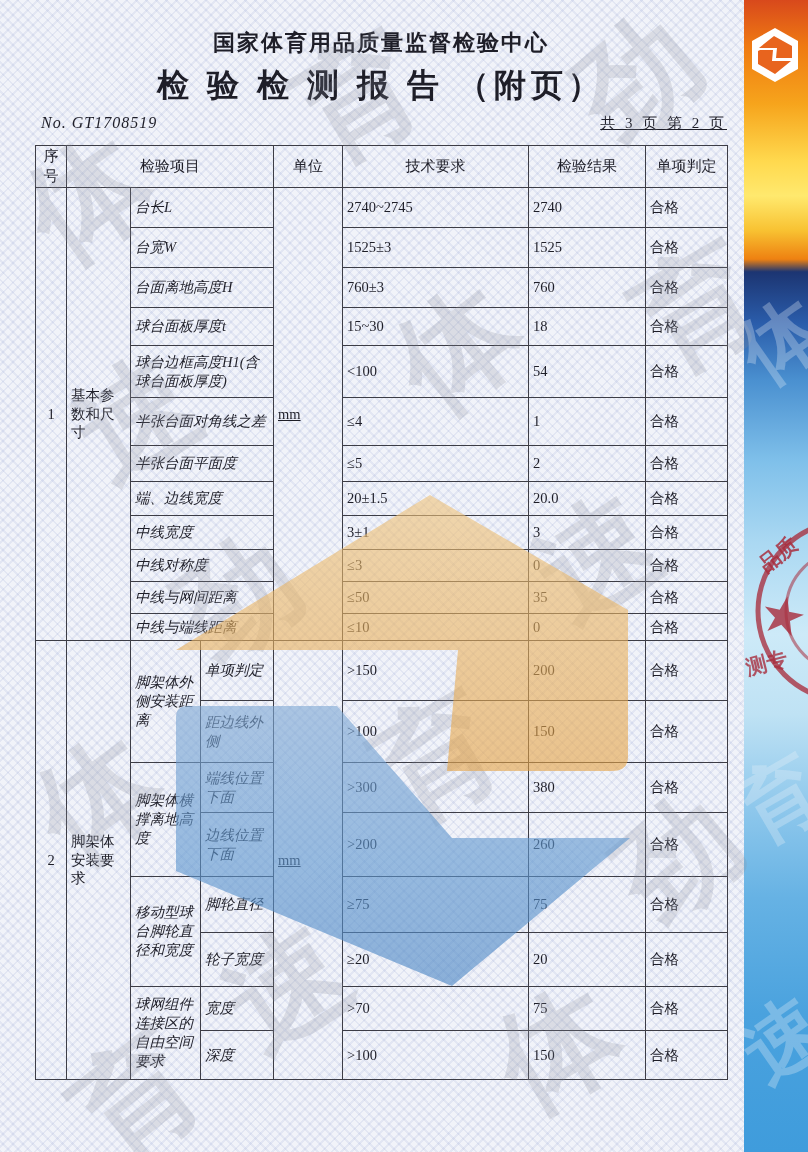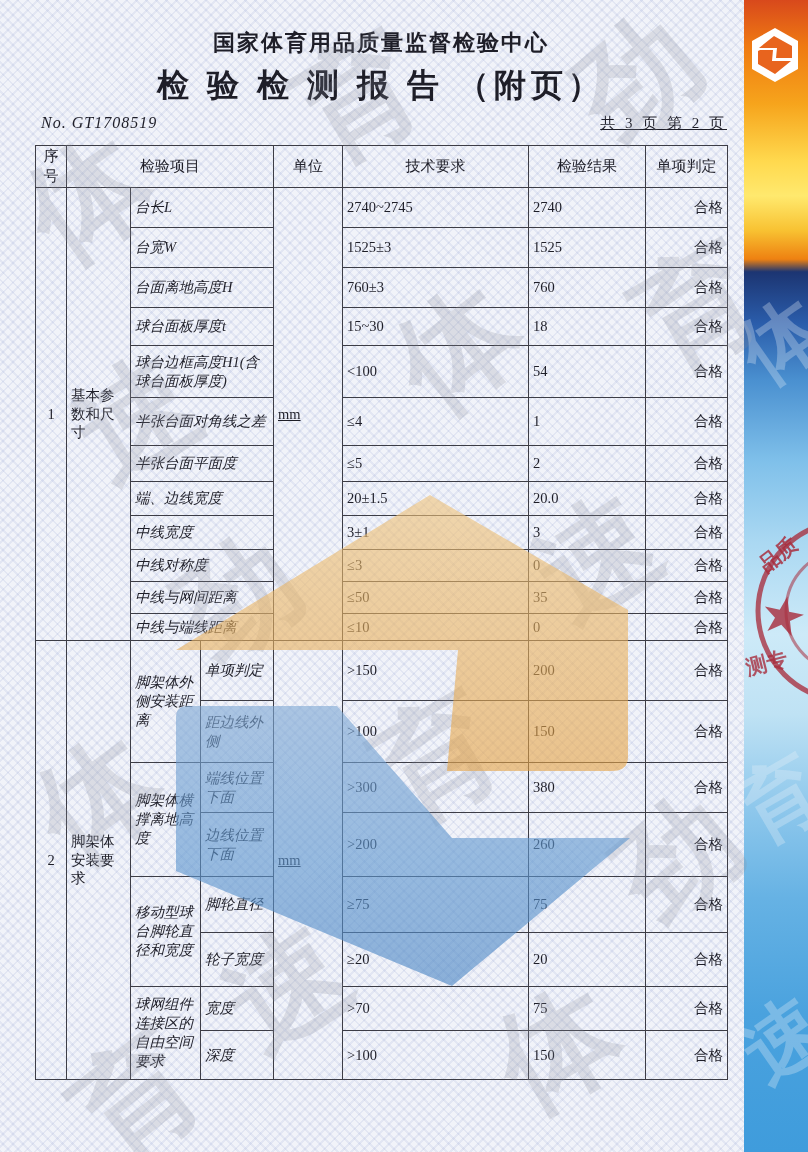--- a/index.html
+++ b/index.html
@@ -39,21 +39,21 @@
     line-height:1.3;padding:1px 4px;vertical-align:middle;color:#1e1e28;
     overflow:hidden;
   }
   table.report th{text-align:center;font-size:15px;}
   td.seq{text-align:center;}
   td.gname{padding:2px 3px;line-height:1.55;}
   td.item,td.subitem{padding-left:5px;font-style:italic;}
   td.unit{padding-left:4px;text-decoration:underline;}
   td.req{padding-left:9px;}
   td.res{padding-left:7px;}
-  td.judge{padding-left:9px;text-align:right;}
+  td.judge{padding-left:9px;}
   
   #wm-layer{position:absolute;inset:0;z-index:2;pointer-events:none;}
   .wm{position:absolute;font-weight:bold;color:rgba(138,143,155,0.22);
     font-size:118px;line-height:1;user-select:none;}
   .wm.s{font-size:80px;}
   .wm.w{color:rgba(235,242,248,0.30);}
   
   #logo-wm{position:absolute;inset:0;z-index:3;pointer-events:none;}
   
   #stamp{position:absolute;top:515px;right:0;width:64px;height:195px;z-index:4;pointer-events:none;overflow:hidden;}

